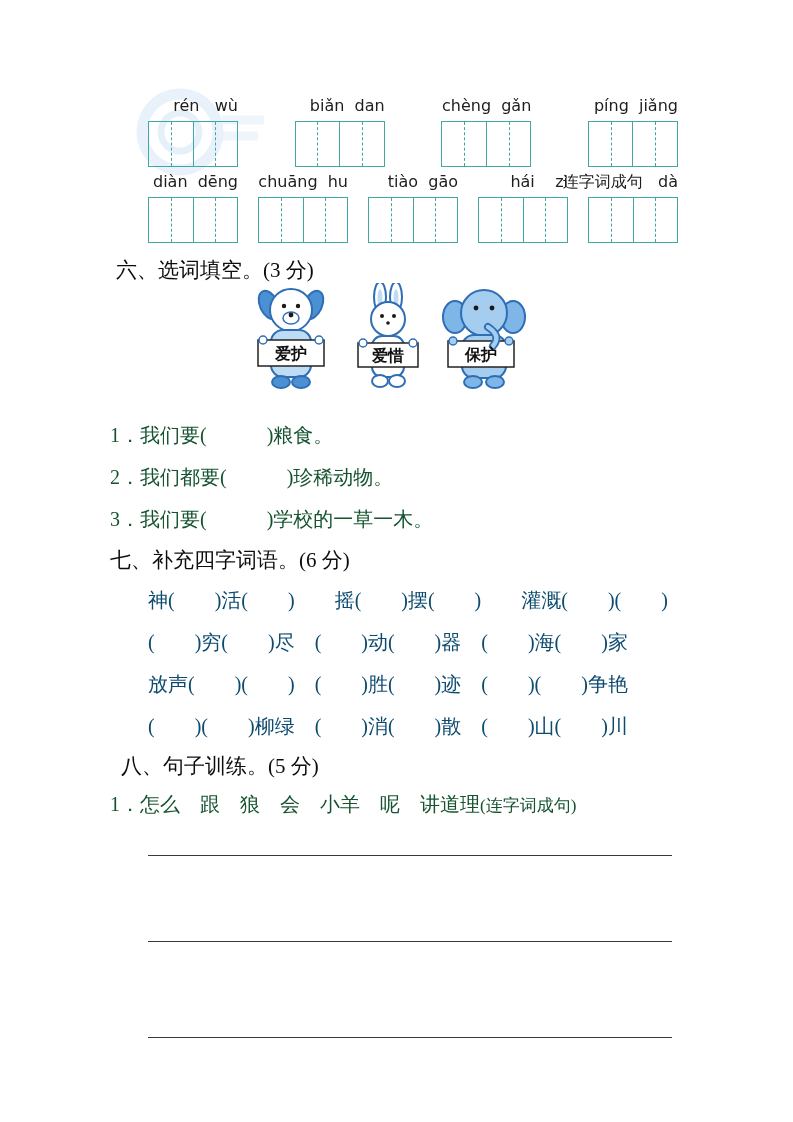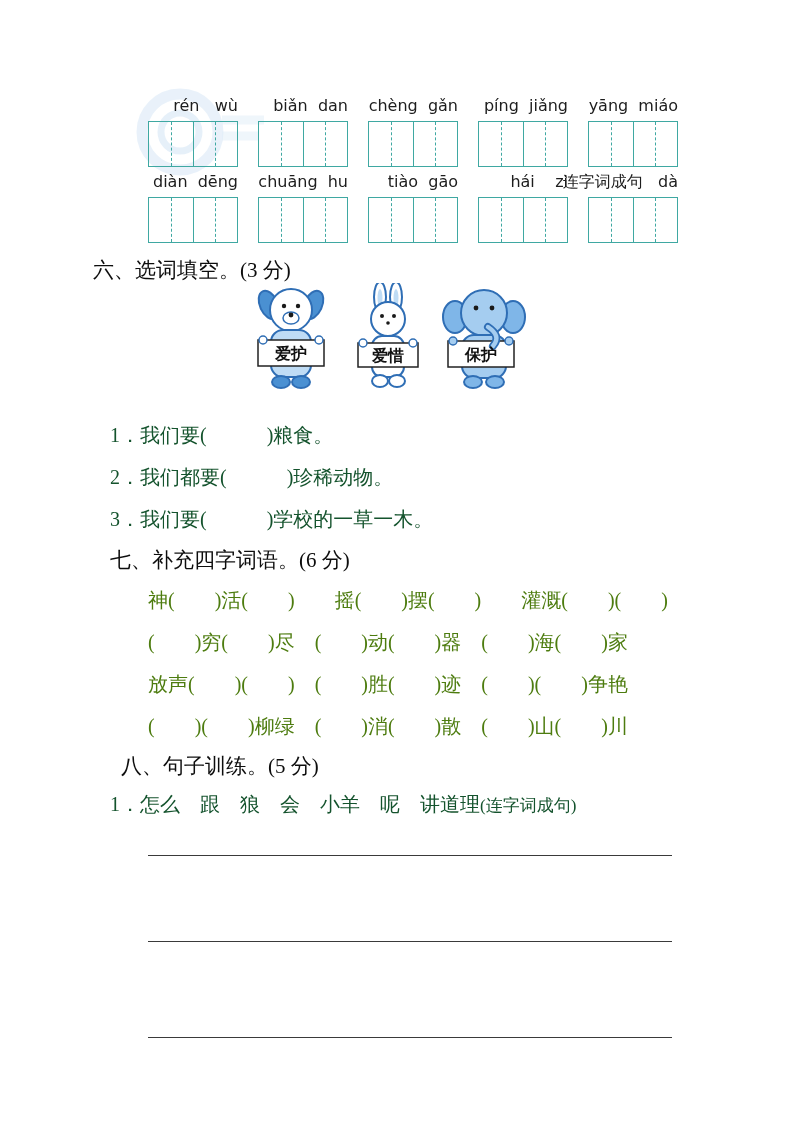--- a/index.html
+++ b/index.html
@@ -15,21 +15,21 @@
   .prow { position:absolute; left:148px; width:530px; display:flex; justify-content:space-between; z-index:1; }
   .pgroup { width:90px; display:flex; flex-direction:column; align-items:flex-end; }
   .plabel { font-family:"DejaVu Sans", sans-serif; font-size:16px; color:#1d1d1d; white-space:pre; height:20px; line-height:20px; }
   .pgrid { margin-top:5px; width:90px; height:46px; border:1.6px solid #3fa8a2; display:flex; background:transparent; }
   .pcell { flex:1; position:relative; }
   .pcell + .pcell { border-left:1.2px solid #3fa8a2; }
   .pcell::after { content:""; position:absolute; left:50%; top:0; bottom:0; border-left:1px dashed #3fa8a2; }
 
   .sec-title { font-size:21px; color:#0d0d0d; z-index:1; }
   .body-text { font-size:20px; color:#14532d; z-index:1; }
-  .idiom-line { font-size:20px; color:#4d7c0f; white-space:pre; z-index:1; }
+  .idiom-line { font-size:20px; color:#0c4a6e; white-space:pre; z-index:1; }
   .note { font-size:17px; }
   .answer-line { left:148px; width:524px; height:16px; border-bottom:1.3px solid #3a3a3a; z-index:1; }
 
   .illustration { z-index:1; }
   .sign-text { font-family:"Liberation Serif", serif; font-weight:bold; }
 </style>
 </head>
 <body>
 
 <div class="page">
@@ -66,27 +66,20 @@
           <div class="pcell"></div>
       </div>
     </div>
     <div class="pgroup">
       <div class="plabel">píng  jiǎng</div>
       <div class="pgrid">
         <div class="pcell"></div>
           <div class="pcell"></div>
       </div>
     </div>
-    <div class="pgroup">
-      <div class="plabel">yāng  miáo</div>
-      <div class="pgrid">
-        <div class="pcell"></div>
-          <div class="pcell"></div>
-      </div>
-    </div>
   </div>
 
   <div class="prow" style="top:172px">
     <div class="pgroup">
       <div class="plabel">diàn  dēng</div>
       <div class="pgrid">
         <div class="pcell"></div>
           <div class="pcell"></div>
       </div>
     </div>
@@ -113,21 +106,21 @@
     </div>
     <div class="pgroup">
       <div class="plabel">连字词成句   dà</div>
       <div class="pgrid">
         <div class="pcell"></div>
           <div class="pcell"></div>
       </div>
     </div>
   </div>
 
-  <div class="abs sec-title" style="left:93px; top:256px">六、选词填空。(3 分)</div>
+  <div class="abs sec-title" style="left:116px; top:256px">六、选词填空。(3 分)</div>
 
   <div class="abs illustration" style="left:253px; top:283px">
     <svg width="280" height="128" viewBox="0 0 280 128">
 
       <g>
         <ellipse cx="16" cy="22" rx="9" ry="15" transform="rotate(-25 16 22)" fill="#4a90d2" stroke="#2f6eb5" stroke-width="2"></ellipse>
         <ellipse cx="60" cy="22" rx="9" ry="15" transform="rotate(25 60 22)" fill="#4a90d2" stroke="#2f6eb5" stroke-width="2"></ellipse>
         <circle cx="38" cy="27" r="21" fill="#ffffff" stroke="#2f6eb5" stroke-width="2"></circle>
         <circle cx="31" cy="23" r="2.2" fill="#1a1a1a"></circle>
         <circle cx="45" cy="23" r="2.2" fill="#1a1a1a"></circle>

